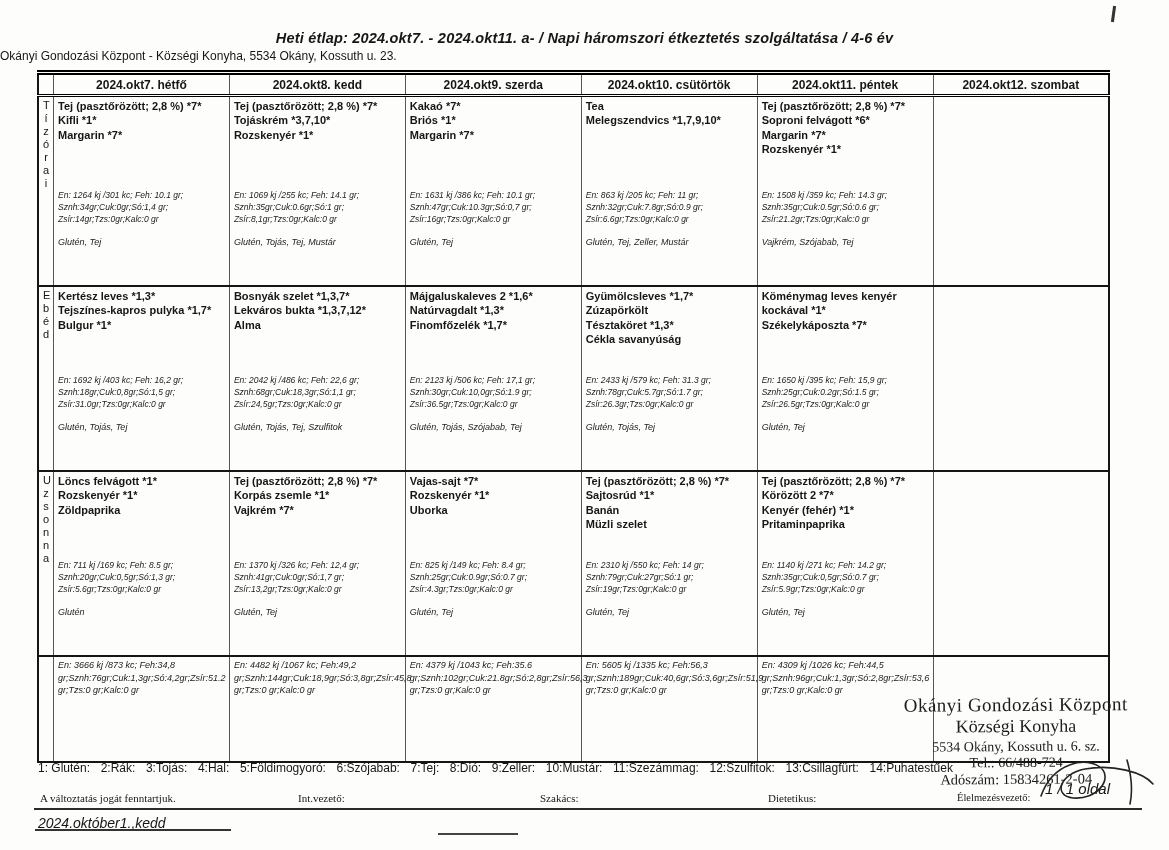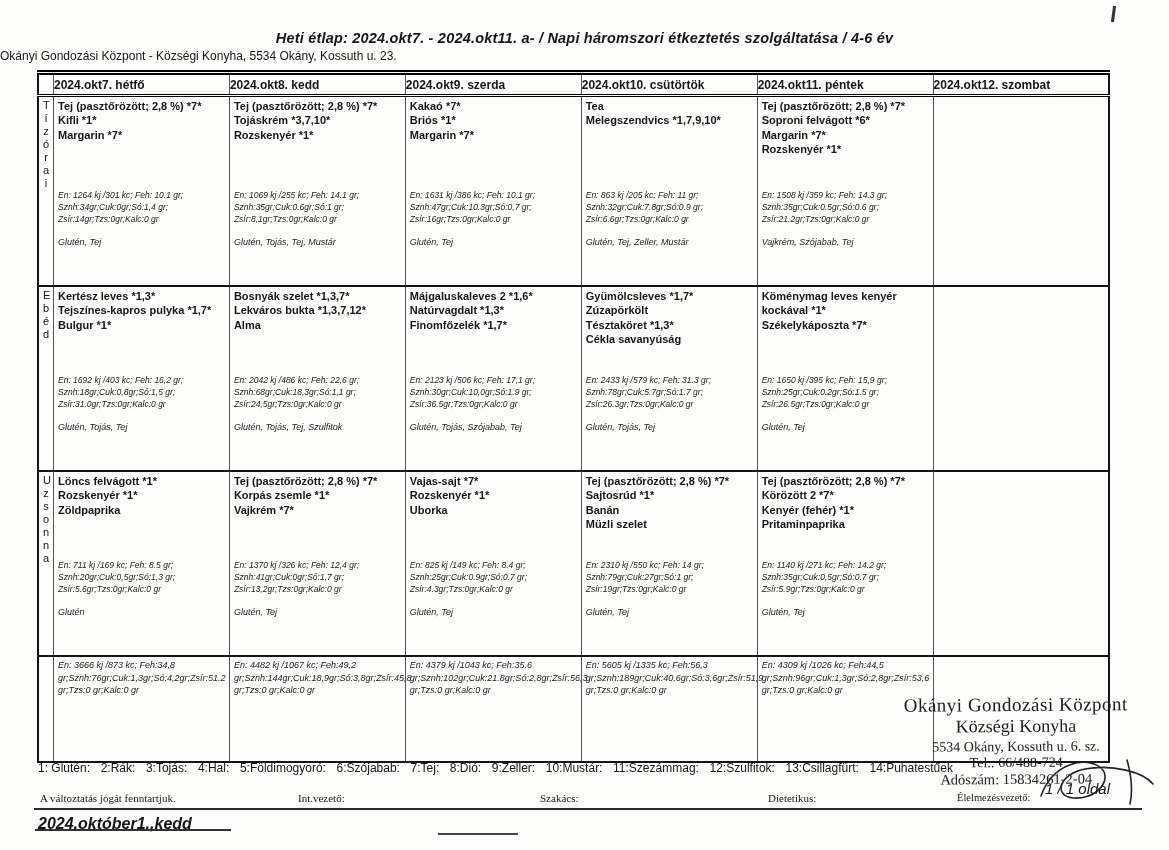--- a/index.html
+++ b/index.html
@@ -4,21 +4,21 @@
 <style>
   html,body{margin:0;padding:0;}
   body{width:1169px;height:850px;position:relative;background:#fdfdfb;
        font-family:"Liberation Sans",sans-serif;color:#161616;overflow:hidden;}
   .page{position:absolute;inset:0;}
   .title{position:absolute;top:30px;left:0;width:100%;text-align:center;
          font-style:italic;font-weight:bold;font-size:14.5px;letter-spacing:.2px;}
   .subtitle{position:absolute;top:49px;left:0;width:100%;font-size:12px;}
   table.menu{position:absolute;left:37px;top:70px;width:1073px;border-collapse:collapse;
              table-layout:fixed;border:2px solid #151515;border-top:5px double #000;}
-  table.menu th{height:19px;font-size:12px;font-weight:bold;text-align:left;padding:0;
+  table.menu th{height:19px;font-size:12px;font-weight:bold;text-align:center;padding:0;
                 border-bottom:3px double #000;border-left:1px solid #555;}
   table.menu th:first-child{border-left:none;}
   table.menu td{border-left:1px solid #555;vertical-align:top;padding:2px 4px;}
   table.menu td:first-child{border-left:none;}
   tr.mrow td, tr.trow td{border-top:2px solid #151515;}
   td.rowlabel{width:14px;padding:2px 0;font-size:11px;text-align:center;line-height:1.18;}
   .cell-inner{display:flex;flex-direction:column;}
   tr.r0 .cell-inner{height:184px;}
   tr.r1 .cell-inner{height:179px;}
   tr.r2 .cell-inner{height:179px;}
@@ -29,21 +29,21 @@
   td.total{height:100px;font-style:italic;font-size:9px;line-height:1.4;color:#222;}
   .legend{position:absolute;left:38px;top:761px;width:915px;display:flex;
           justify-content:space-between;font-size:12px;white-space:nowrap;}
   .footer-line{position:absolute;left:34px;top:808px;width:1108px;border-top:2px solid #2a2a2a;}
   .flabel{position:absolute;top:792px;font-size:11px;font-family:Liberation Serif, serif;}
   .f-rights{left:40px;}
   .f-int{left:298px;}
   .f-szakacs{left:540px;}
   .f-diet{left:768px;text-align:right;}
   .f-elelm{left:957px;font-size:10.5px;}
-  .b-date{position:absolute;top:815px;left:38px;font-style:italic;font-weight:bold;font-size:16px;}
+  .b-date{position:absolute;top:815px;left:38px;font-style:italic;font-weight:normal;font-size:14px;}
   .b-program{position:absolute;top:815px;left:0;width:100%;text-align:center;
              font-style:italic;font-weight:bold;font-size:10.5px;}
   .b-page{position:absolute;top:780px;right:59px;font-style:italic;font-size:15px;}
   .decor1{position:absolute;left:35px;top:829px;width:196px;border-top:2px solid #333;}
   .decor2{position:absolute;left:438px;top:833px;width:80px;border-top:2px solid #444;}
   .stamp{position:absolute;left:875px;top:694px;width:282px;text-align:center;
          font-family:"Liberation Serif",serif;color:#1c1c1c;transform:rotate(-.4deg);}
   .stamp .s1{font-size:19px;letter-spacing:.5px;}
   .stamp .s2{font-size:18px;}
   .stamp .s3{font-size:14px;margin-top:2px;}

